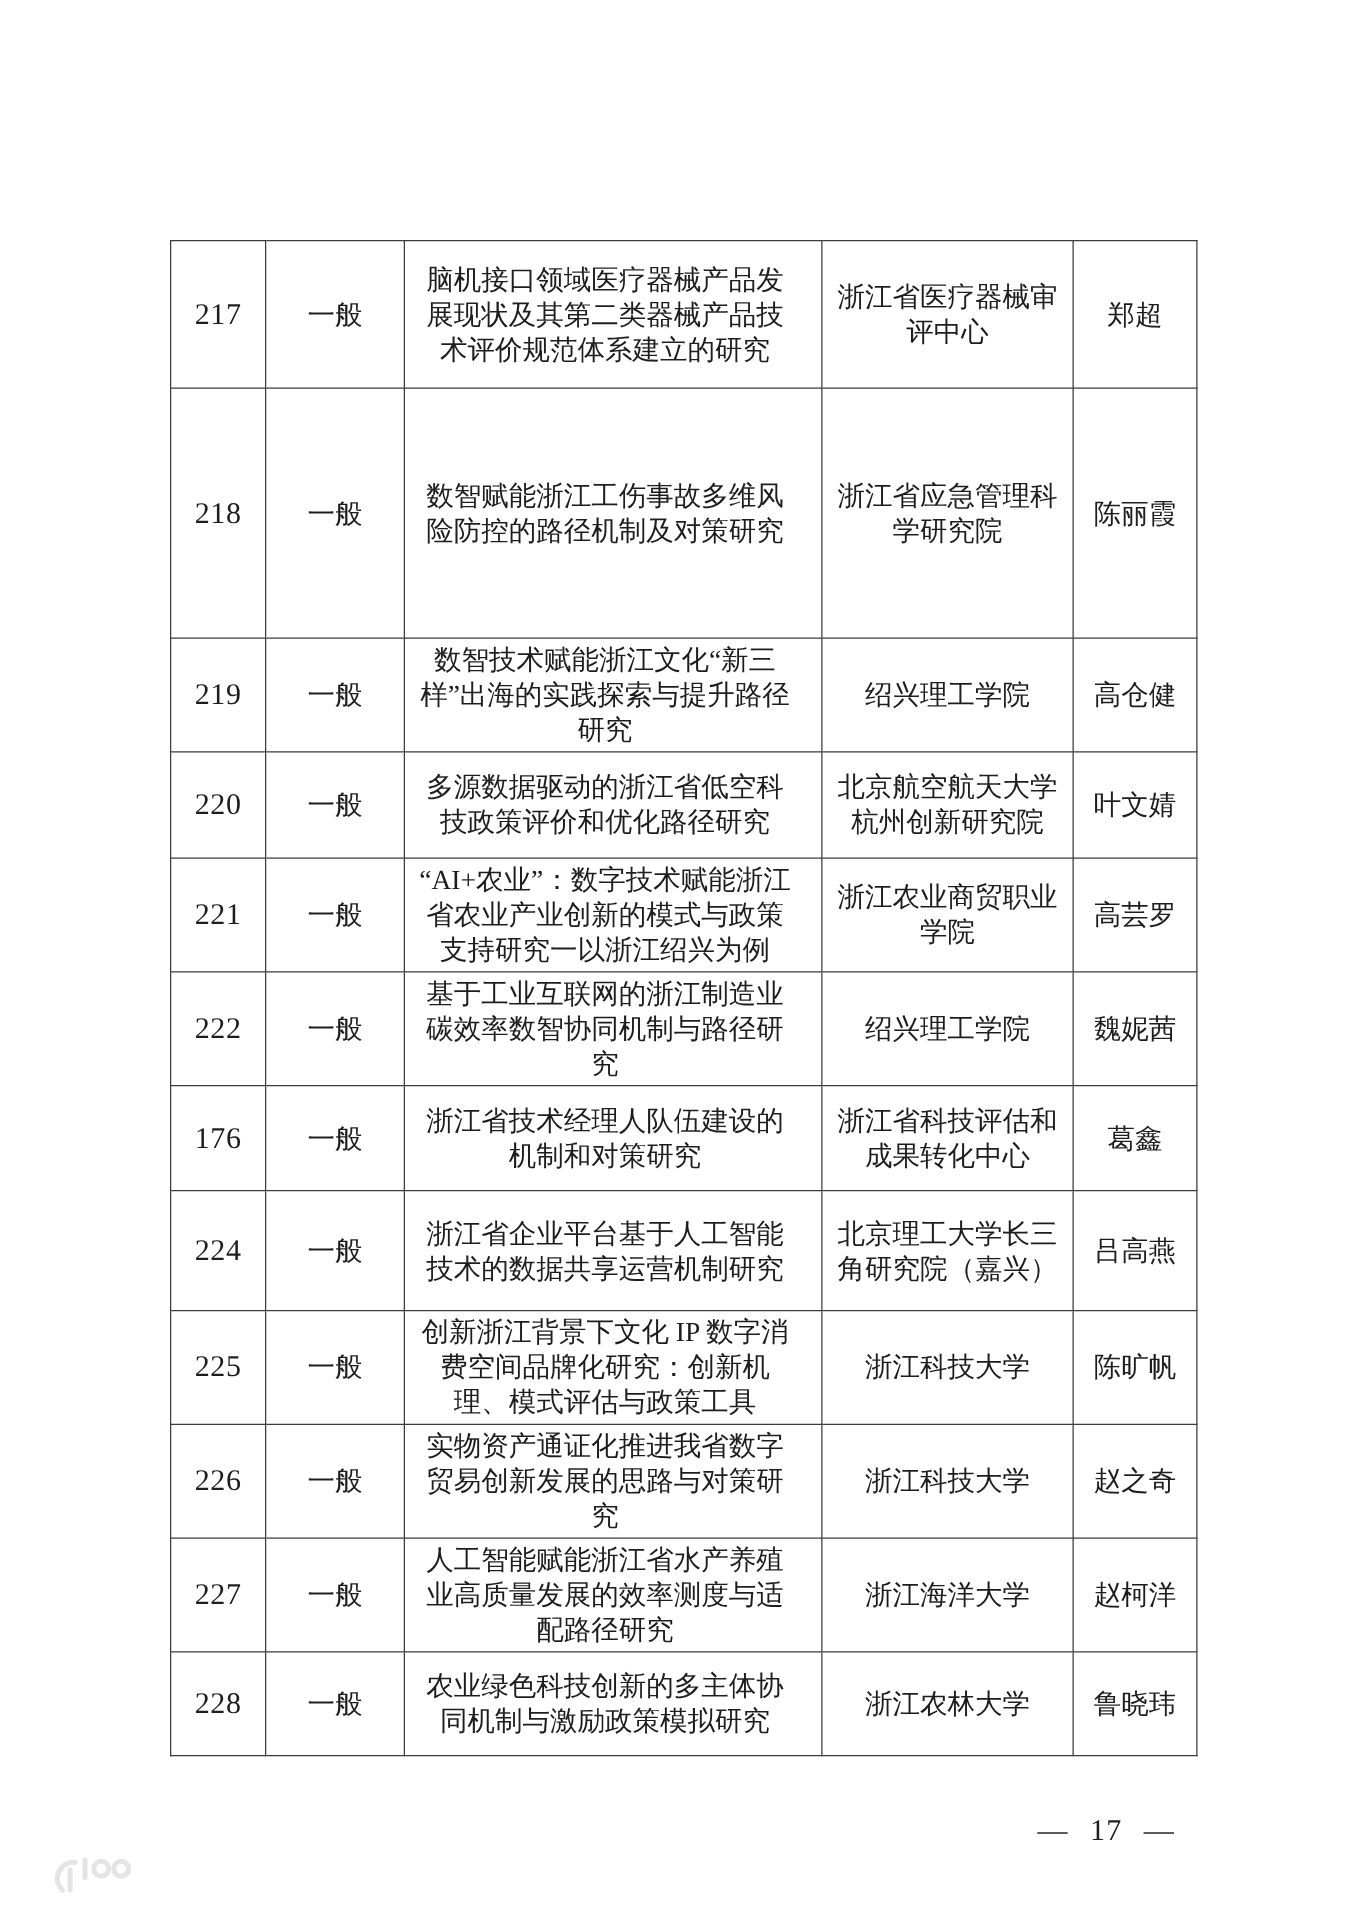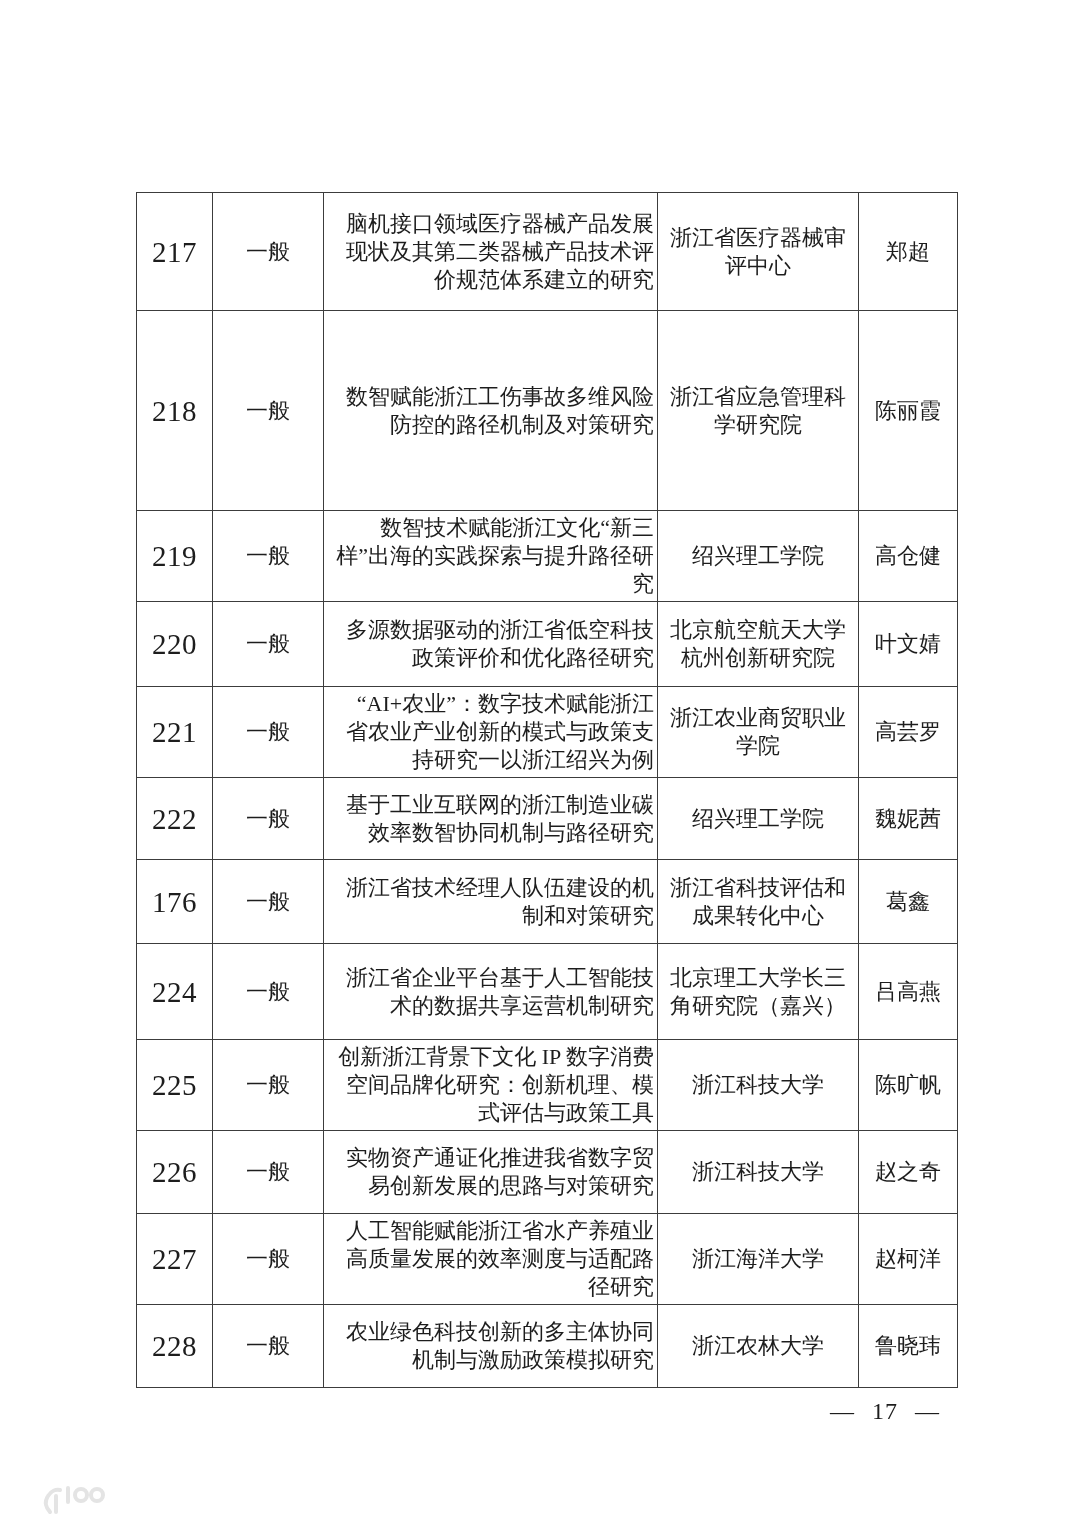--- a/index.html
+++ b/index.html
@@ -27,43 +27,43 @@
   .doc-table td {
     border: 1.6px solid #3c3c3c;
     font-size: 22px;
     line-height: 28px;
     text-align: center;
     vertical-align: middle;
     padding: 3px 5px;
     word-break: break-all;
   }
   .doc-table td.c-no {
-    font-size: 29px;
+    font-size: 24px;
     letter-spacing: 0.5px;
   }
   .doc-table td.c-title {
-    text-align: right;
-    padding: 3px 3px 3px 11px;
+    text-align: center;
+    padding: 3px 24px 3px 11px;
   }
   tr.rh-217 { height: 118px; }
   tr.rh-218 { height: 200px; }
   tr.rh-219 { height: 83px; }
   tr.rh-220 { height: 85px; }
   tr.rh-221 { height: 84px; }
   tr.rh-222 { height: 82px; }
   tr.rh-223 { height: 84px; }
   tr.rh-224 { height: 96px; }
   tr.rh-225 { height: 84px; }
   tr.rh-226 { height: 83px; margin-top: 24px; }
   tr.rh-227 { height: 86px; }
   tr.rh-228 { height: 83px; }
 
   .page-number {
     position: absolute;
-    top: 1398px;
+    top: 1452px;
     right: 140px;
     font-size: 24px;
     letter-spacing: 1px;
     word-spacing: 10px;
     color: #1d1d1d;
   }
 
   .watermark {
     position: absolute;
     left: 10px;

